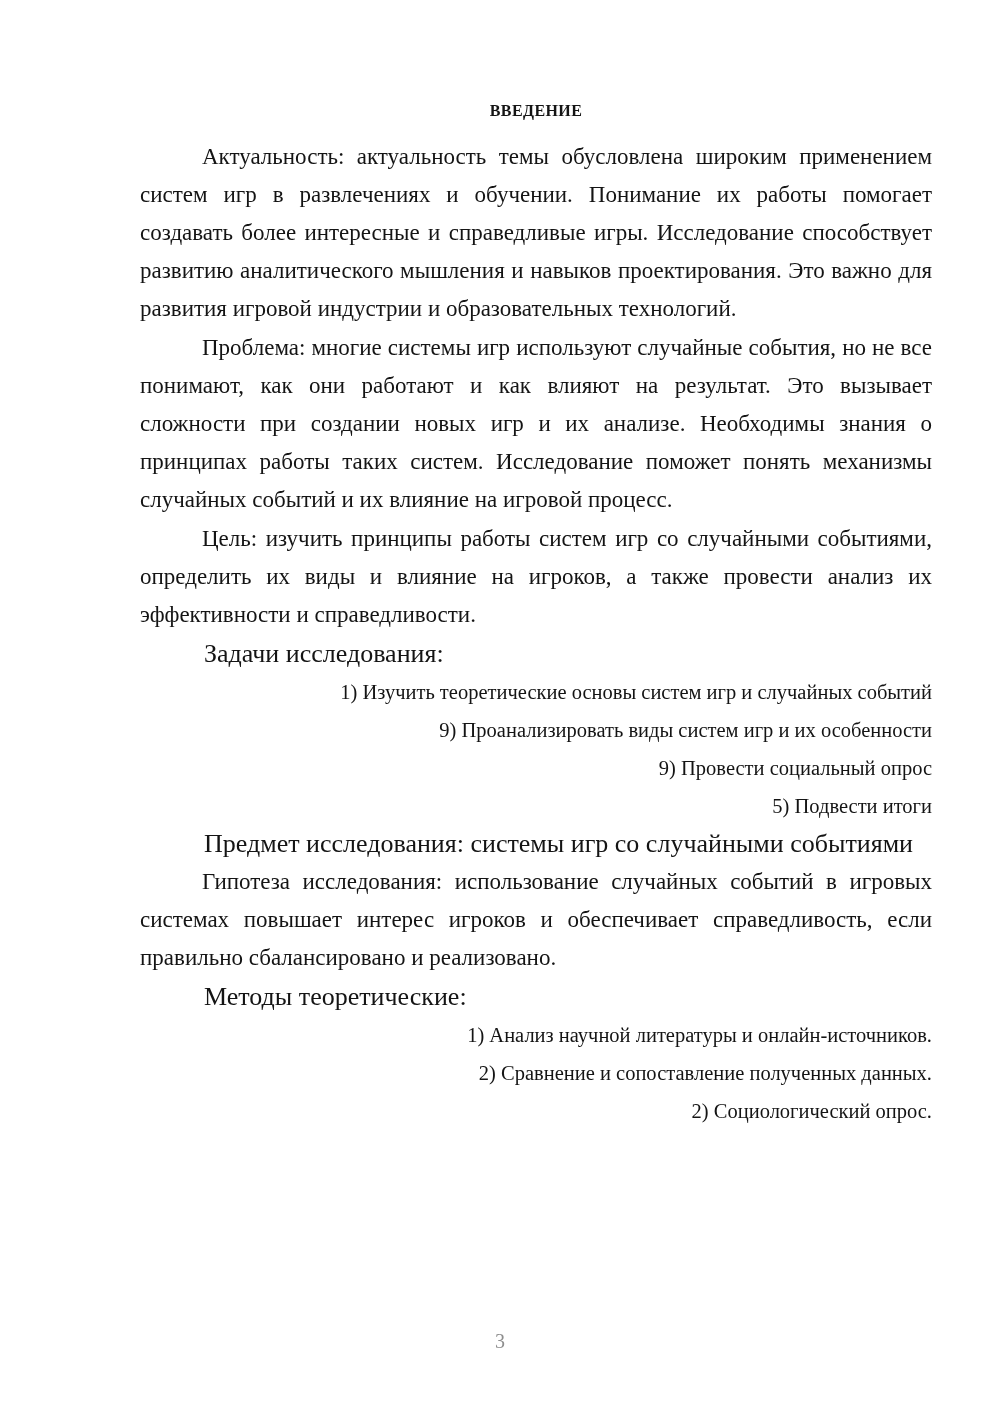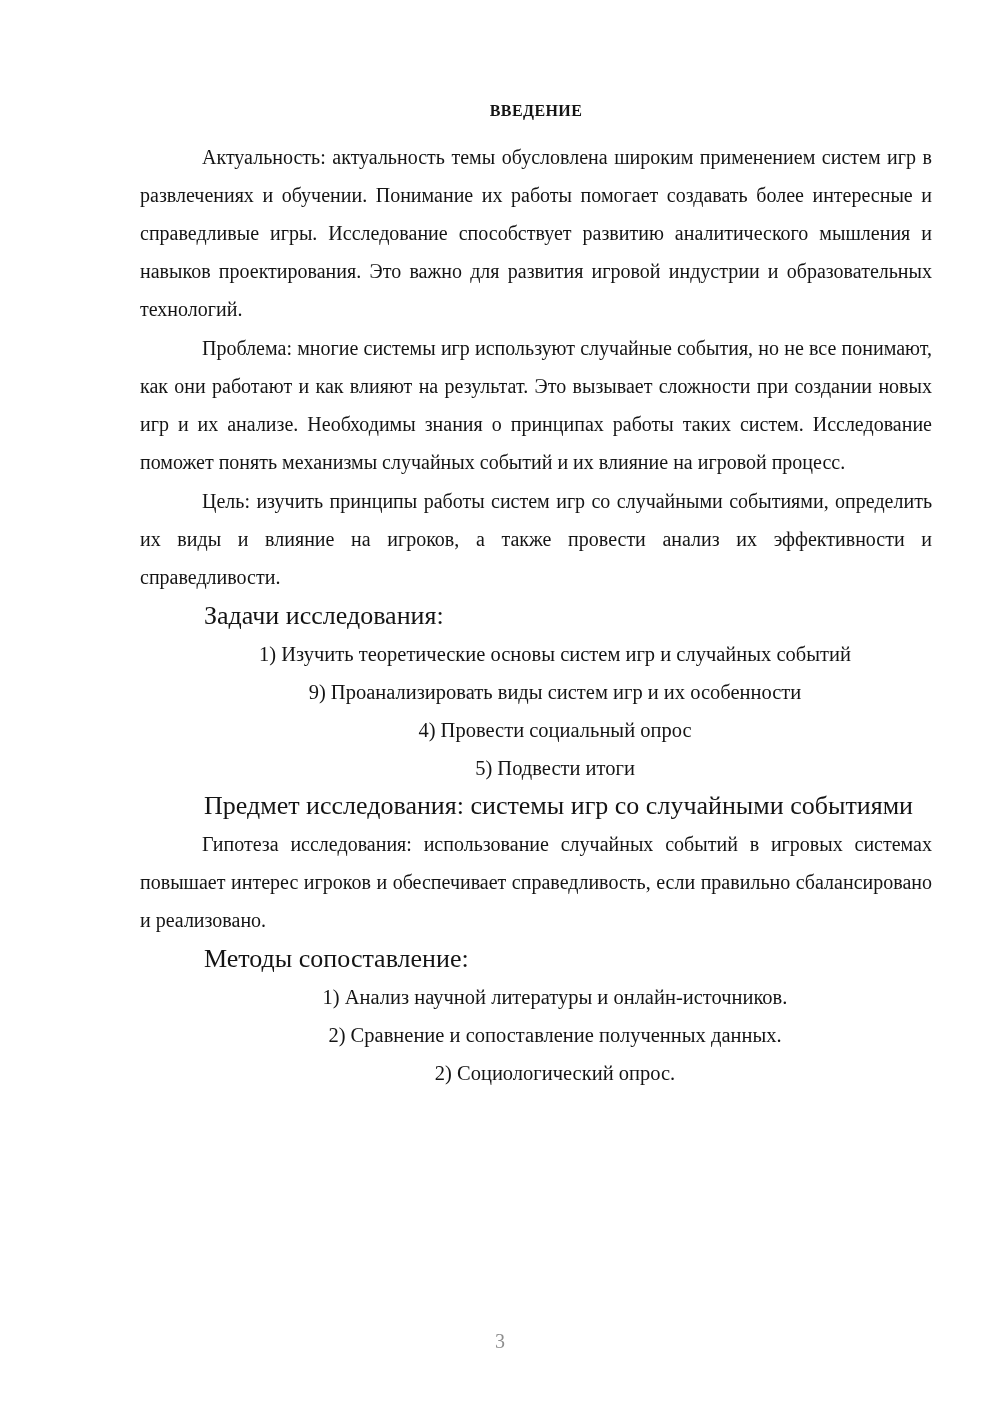--- a/index.html
+++ b/index.html
@@ -33,21 +33,21 @@
   .doc-title {
     font-size: 16px;
     font-weight: bold;
     text-align: center;
     letter-spacing: 0.4px;
     line-height: 38px;
     margin: 0 0 8px 0;
   }
 
   .para {
-    font-size: 20px;
+    font-size: 23px;
     line-height: 38px;
     text-align: justify;
     text-justify: inter-word;
     text-indent: 62px;
     margin: 0 0 1px 0;
     hyphens: none;
   }
   .para:last-child { margin-bottom: 0; }
 
   
@@ -62,21 +62,21 @@
   }
 
   .list {
     list-style: none;
     margin: 0;
     padding: 0;
   }
   .list-item {
     font-size: 20.5px;
     line-height: 38px;
-    text-align: center;
+    text-align: right;
     padding-left: 38px;
     margin: 0;
     white-space: nowrap;
   }
 
   .page-number {
     position: absolute;
     left: 0;
     right: 0;
     top: 1327px;
@@ -99,30 +99,30 @@
 
     <p class="para">Проблема: многие системы игр используют случайные события, но не все понимают, как они работают и как влияют на результат. Это вызывает сложности при создании новых игр и их анализе. Необходимы знания о принципах работы таких систем. Исследование поможет понять механизмы случайных событий и их влияние на игровой процесс.</p>
 
     <p class="para">Цель: изучить принципы работы систем игр со случайными событиями, определить их виды и влияние на игроков, а также провести анализ их эффективности и справедливости.</p>
 
     <p class="lead-line">Задачи исследования:</p>
 
     <ul class="list">
       <li class="list-item">1) Изучить теоретические основы систем игр и случайных событий</li>
       <li class="list-item">9) Проанализировать виды систем игр и их особенности</li>
-      <li class="list-item">4) Провести социальный опрос</li>
+      <li class="list-item">9) Провести социальный опрос</li>
       <li class="list-item">5) Подвести итоги</li>
     </ul>
 
 
     <p class="lead-line">Предмет исследования: системы игр со случайными событиями</p>
 
     <p class="para">Гипотеза исследования: использование случайных событий в игровых системах повышает интерес игроков и обеспечивает справедливость, если правильно сбалансировано и реализовано.</p>
 
-    <p class="lead-line">Методы сопоставление:</p>
+    <p class="lead-line">Методы теоретические:</p>
 
     <ul class="list">
       <li class="list-item">1) Анализ научной литературы и онлайн-источников.</li>
       <li class="list-item">2) Сравнение и сопоставление полученных данных.</li>
       <li class="list-item">2) Социологический опрос.</li>
     </ul>
 
   </div>
 
   <div class="page-number">3</div>

